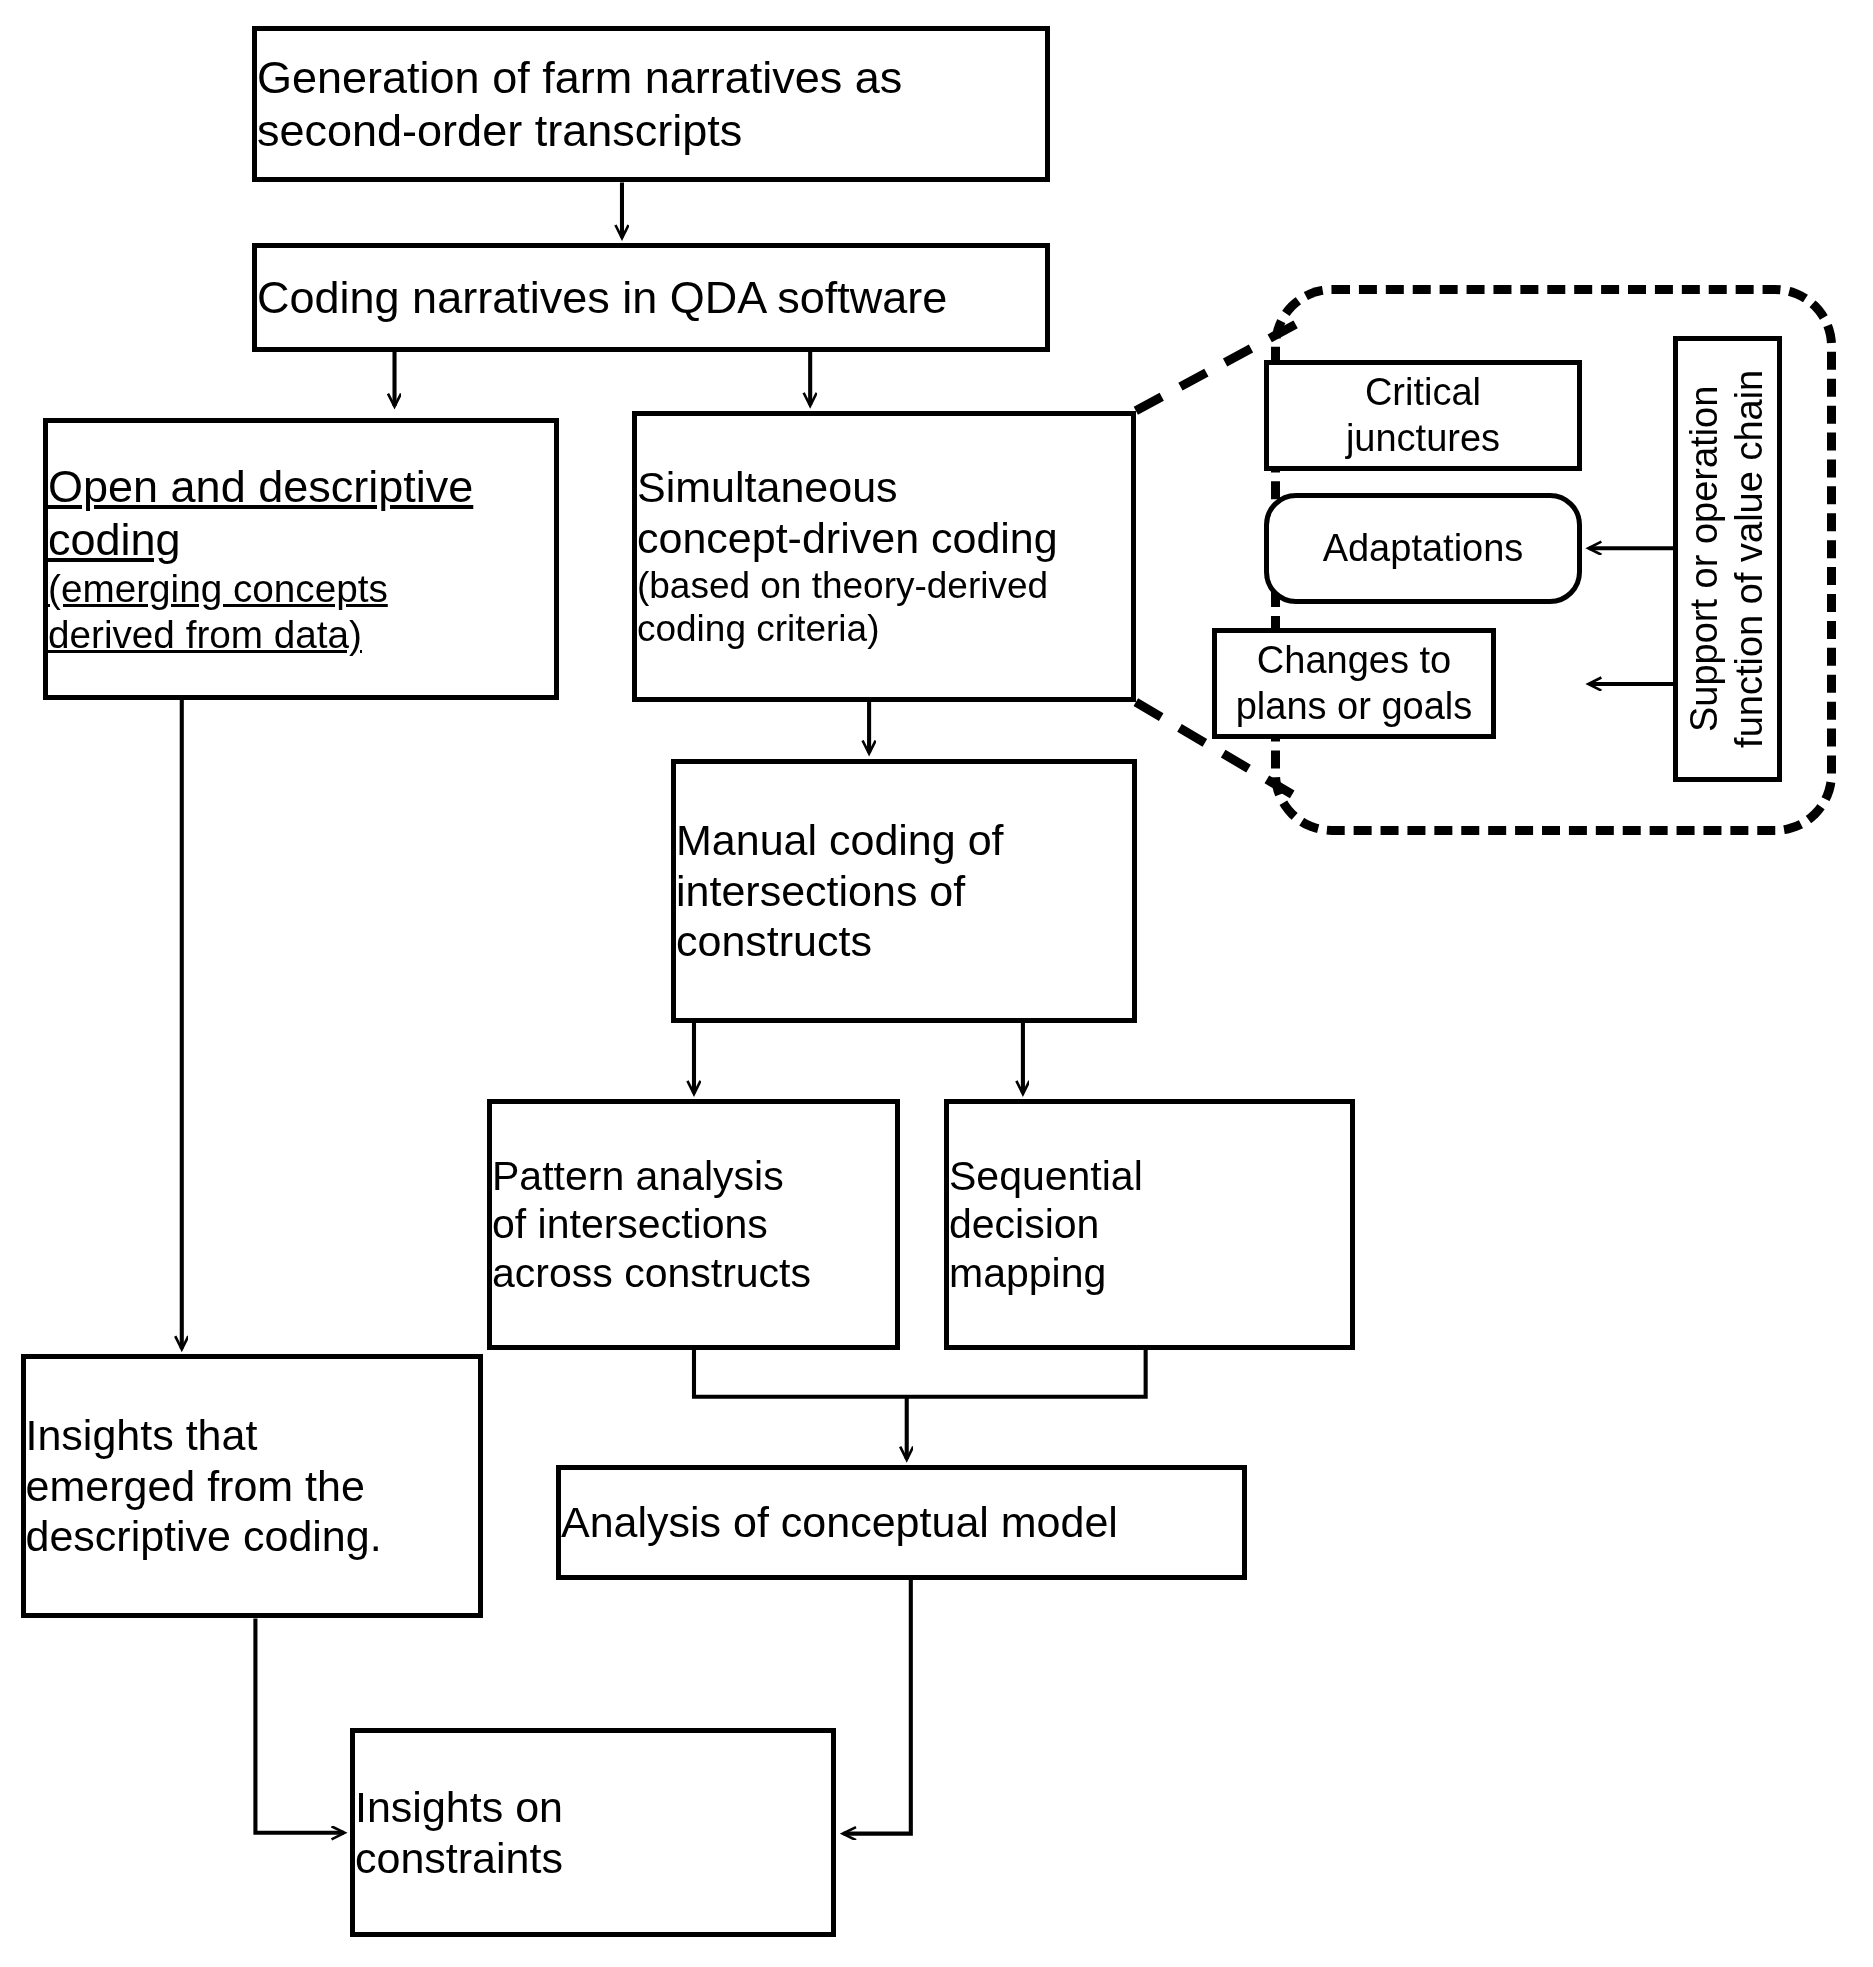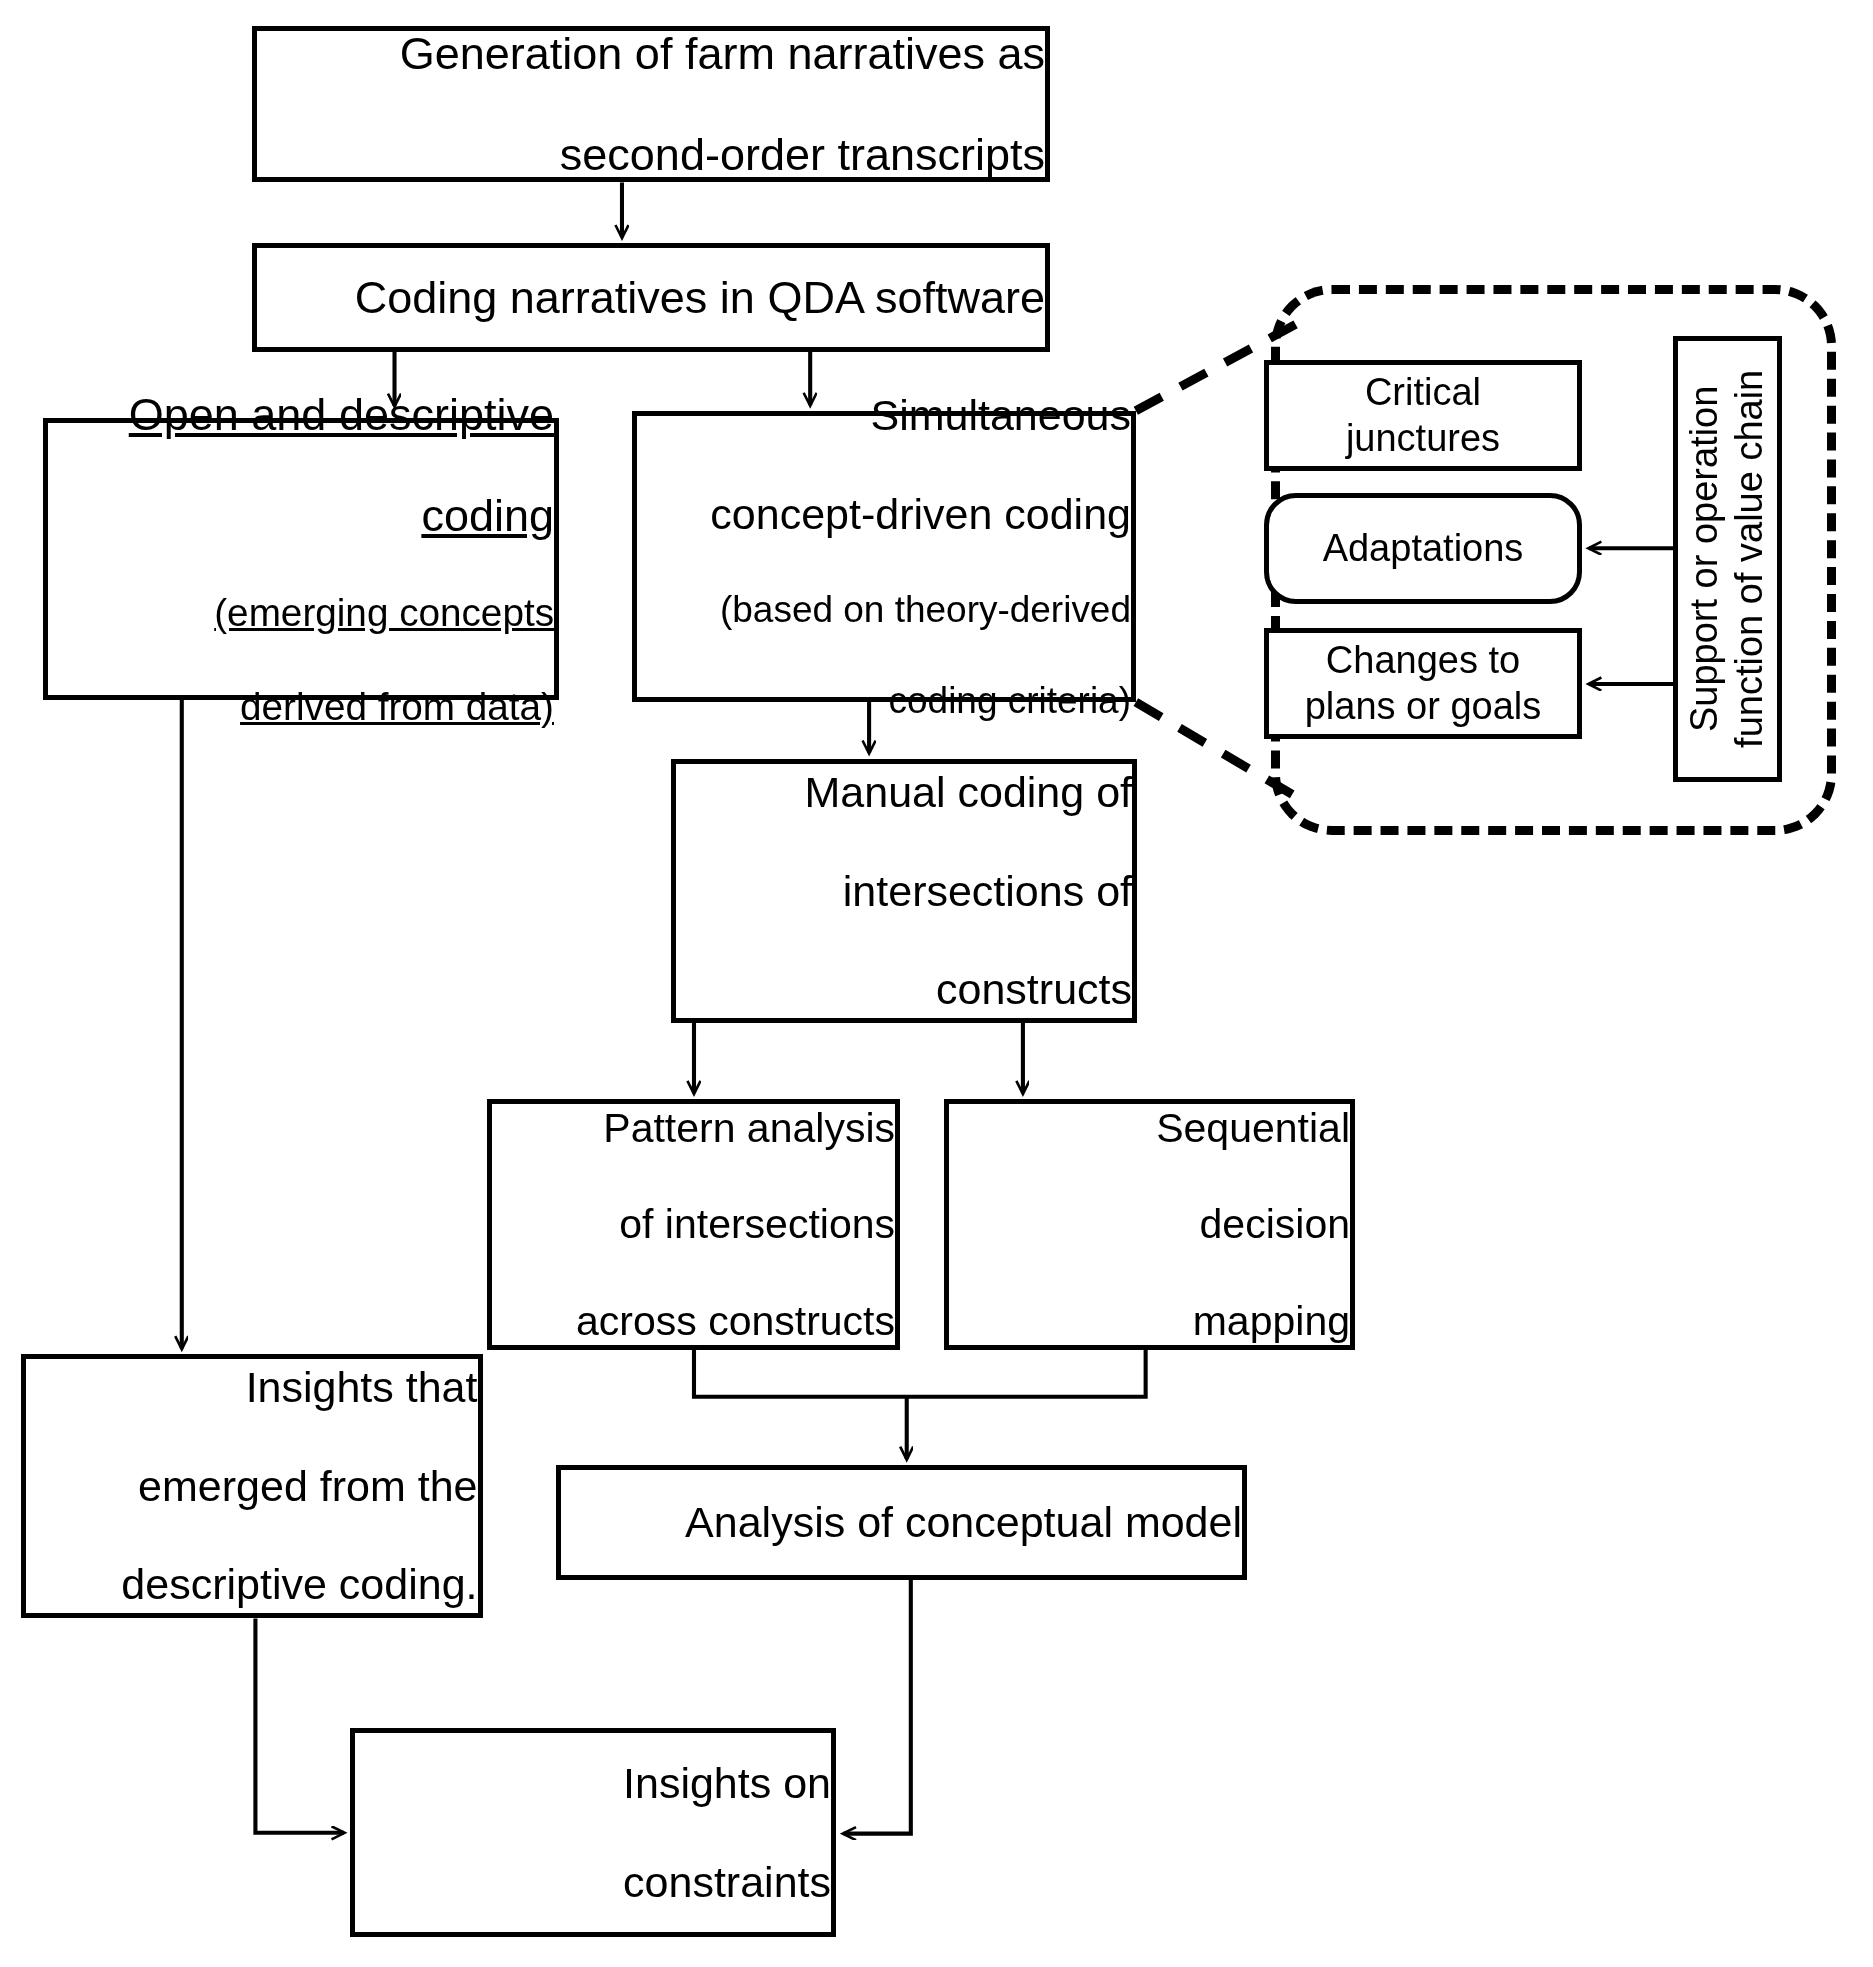--- a/index.html
+++ b/index.html
@@ -29,25 +29,24 @@
   }
   .node {
     position: absolute;
     box-sizing: border-box;
     border: 5.7px solid #000000;
     background: #ffffff;
     display: flex;
     flex-direction: column;
     align-items: center;
     justify-content: center;
-    text-align: right;
+    text-align: left;
     line-height: 1.18;
     color: #000000;
     z-index: 3;
-    gap: 48px;
   }
   .node .ttl {
     display: block;
     width: 100%;
   }
   .node .sub {
     display: block;
     width: 100%;
   }
   
@@ -86,21 +85,21 @@
     display: flex;
     align-items: center;
     justify-content: center;
     text-align: center;
     line-height: 1.2;
     font-size: 38px;
     z-index: 4;
   }
   #c-critical  { left:1264px; top:360px;  width:318px; height:111px; }
   #c-adapt     { left:1264px; top:493px;  width:318px; height:111px;border-radius:32px; }
-  #c-changes   { left:1264px; top:628px;  width:318px; height:111px; }
+  #c-changes   { left:1212px; top:628px;  width:284px; height:111px; }
   #c-support {
     left: 1673px;
     top: 336px;
     width: 109px;
     height: 446px;
     z-index: 4;
   }
   #c-support .vtext {
     transform: rotate(-90deg);
     white-space: nowrap;

